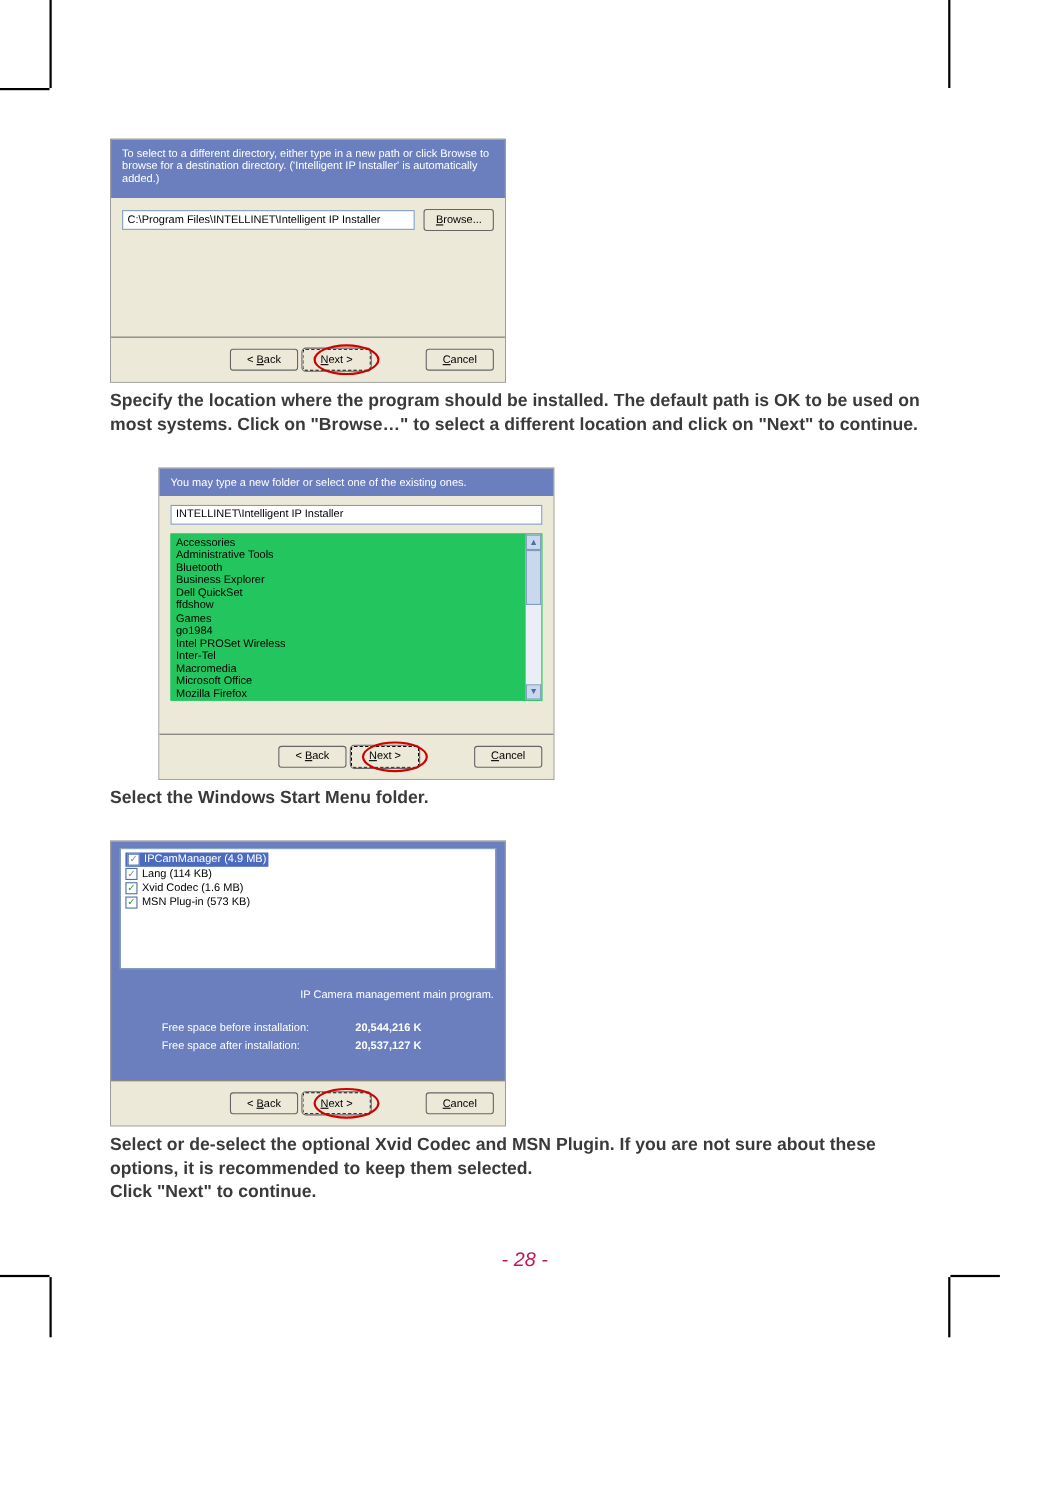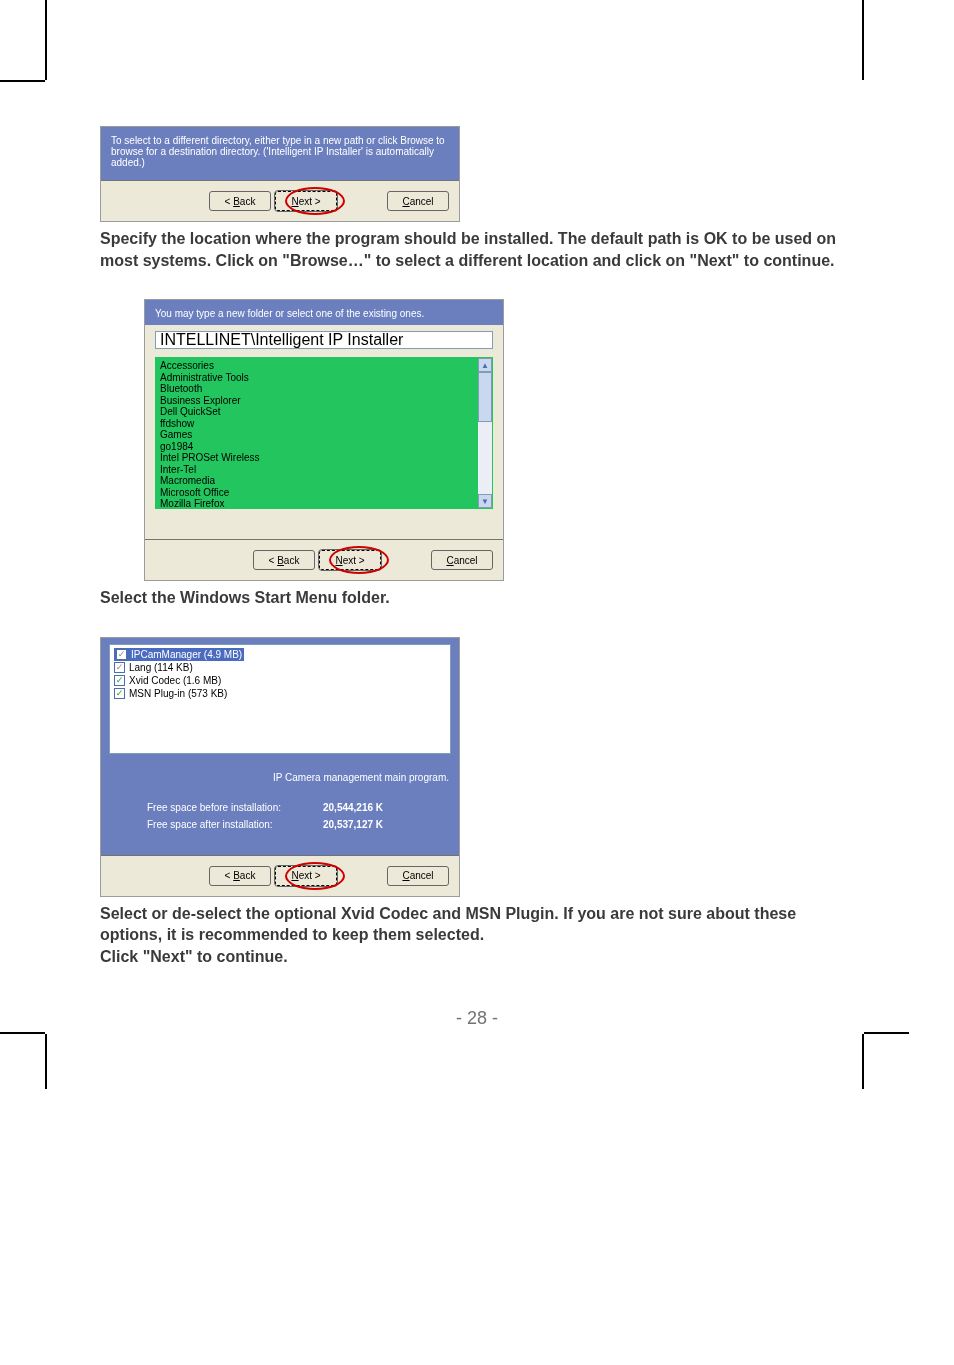--- a/index.html
+++ b/index.html
@@ -27,22 +27,23 @@
     }
     .body-text {
       font-size: 16px;
       color: #3a3a3a;
       line-height: 1.35;
       margin: 6px 0 18px 0;
       font-weight: bold;
     }
     .page-number {
       text-align: center;
+      font-style: italic;
       font-size: 18px;
-      color: #737373;
+      color: #be185d;
       margin-top: 40px;
     }
     
     .installer {
       width: 360px;
       background: #ece9d8;
       border: 1px solid #9c9c9c;
       font-family: Tahoma, Verdana, sans-serif;
       margin-top: 16px;
       position: relative;
@@ -102,21 +103,21 @@
       border-radius: 50%;
       pointer-events: none;
     }
     .big-empty {
       height: 90px;
       background: #ece9d8;
     }
     
     .folder-input {
       width: 100%;
-      font-size: 16px;
+      font-size: 10px;
       padding: 2px 4px;
       border: 1px solid #7f9db9;
       background: #fff;
       color: #000;
       height: 18px;
       margin-bottom: 8px;
     }
     .folder-list {
       border: 1px solid #22c55e;
       background: #22c55e;
@@ -208,20 +209,27 @@
   <div class="crop-bottom-left-h"></div>
   <div class="crop-bottom-left-v"></div>
   <div class="crop-bottom-right-h"></div>
   <div class="crop-bottom-right-v"></div>
 </div>
 
 <div class="page">
 
   <div class="installer">
     <div class="installer-top">To select to a different directory, either type in a new path or click Browse to browse for a destination directory. ('Intelligent IP Installer' is automatically added.)</div>
+    <div class="installer-body">
+      <div class="path-row">
+        <input class="text-field" value="C:\Program Files\INTELLINET\Intelligent IP Installer" style="">
+        <button class="win-btn"><span class="underline">B</span><span>rowse...</span></button>
+      </div>
+      <div class="big-empty"></div>
+    </div>
     <div class="btn-row">
       <div class="spacer"></div>
       <button class="win-btn">&lt; <span class="underline">B</span>ack</button>
       <button class="win-btn next" style="margin-left:4px;"><span class="underline">N</span>ext &gt;</button>
       <div style="width:50px;"></div>
       <button class="win-btn"><span class="underline">C</span>ancel</button>
       <div class="red-circle" style="left:184px; top:6px;"></div>
     </div>
   </div>
 

